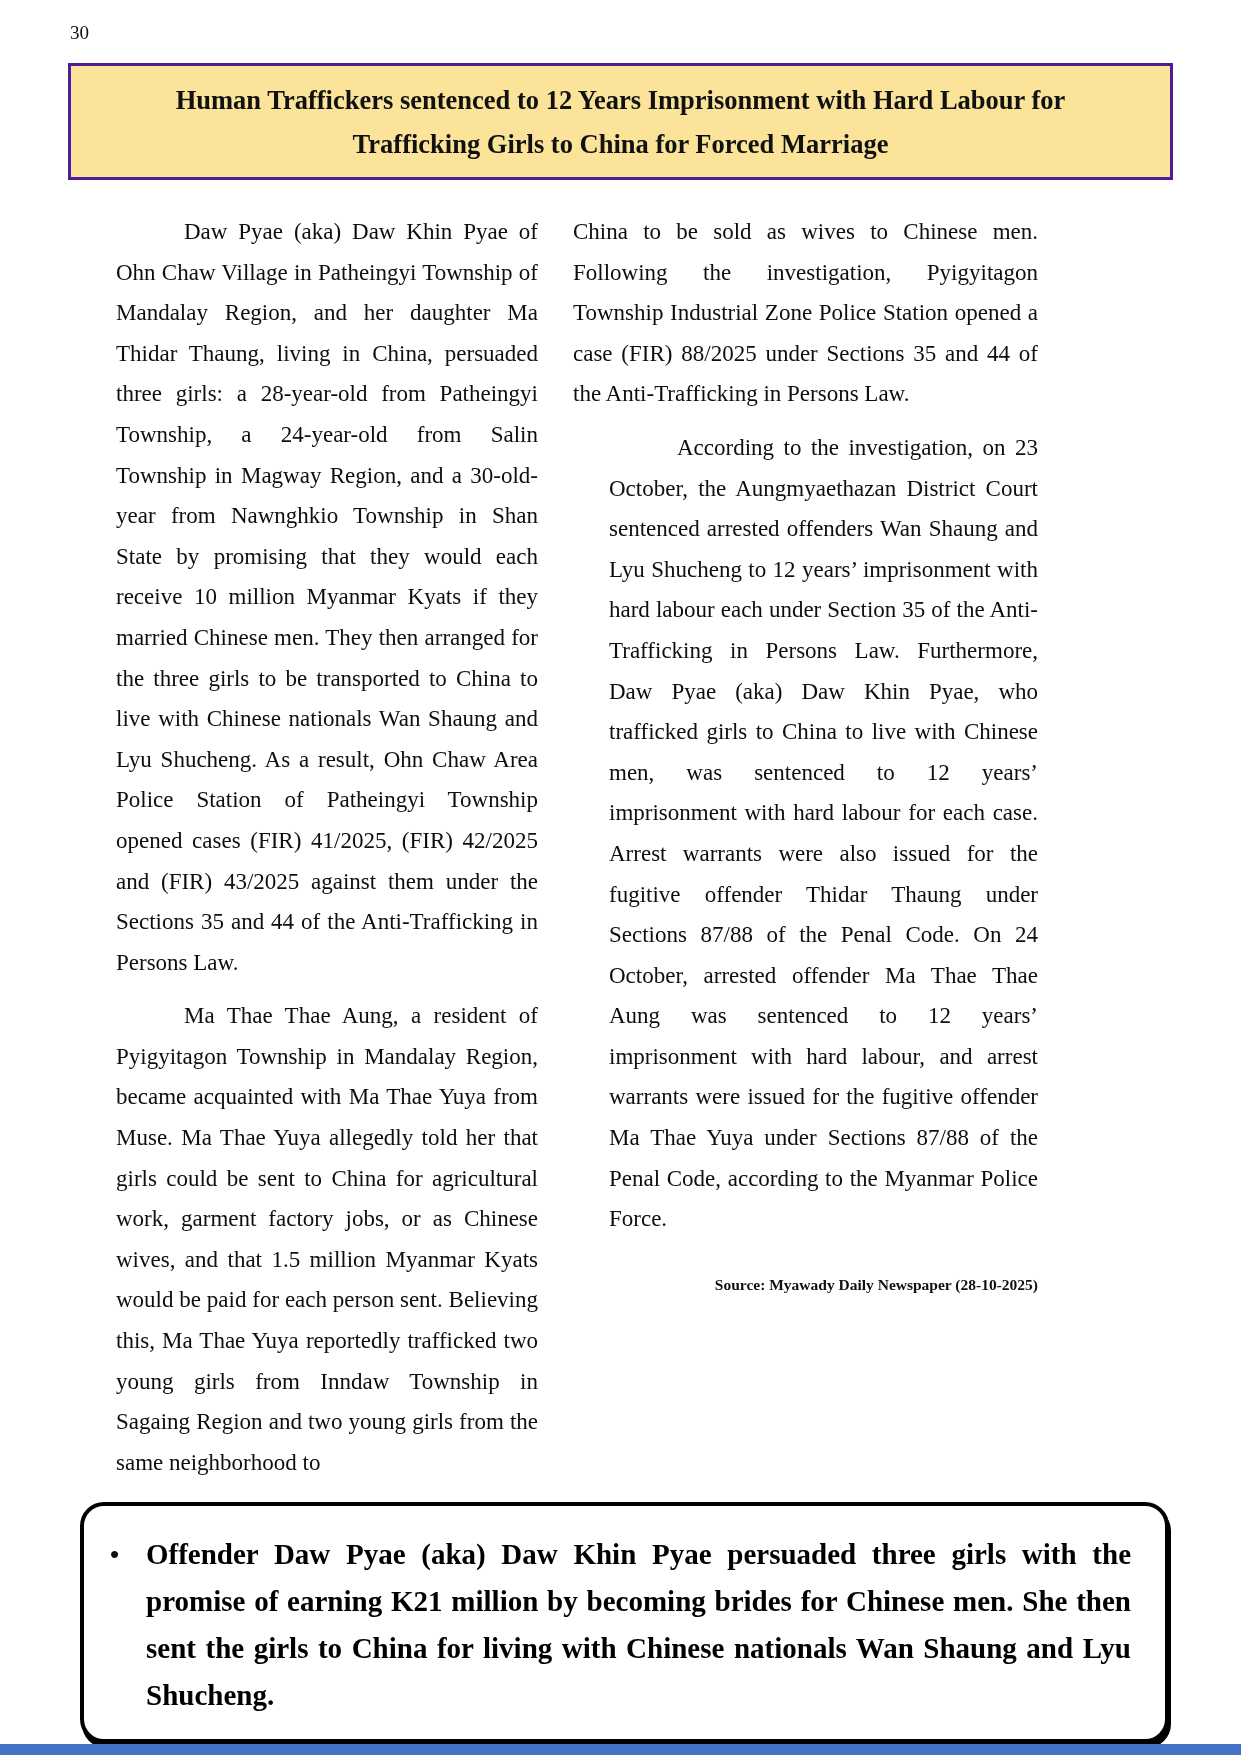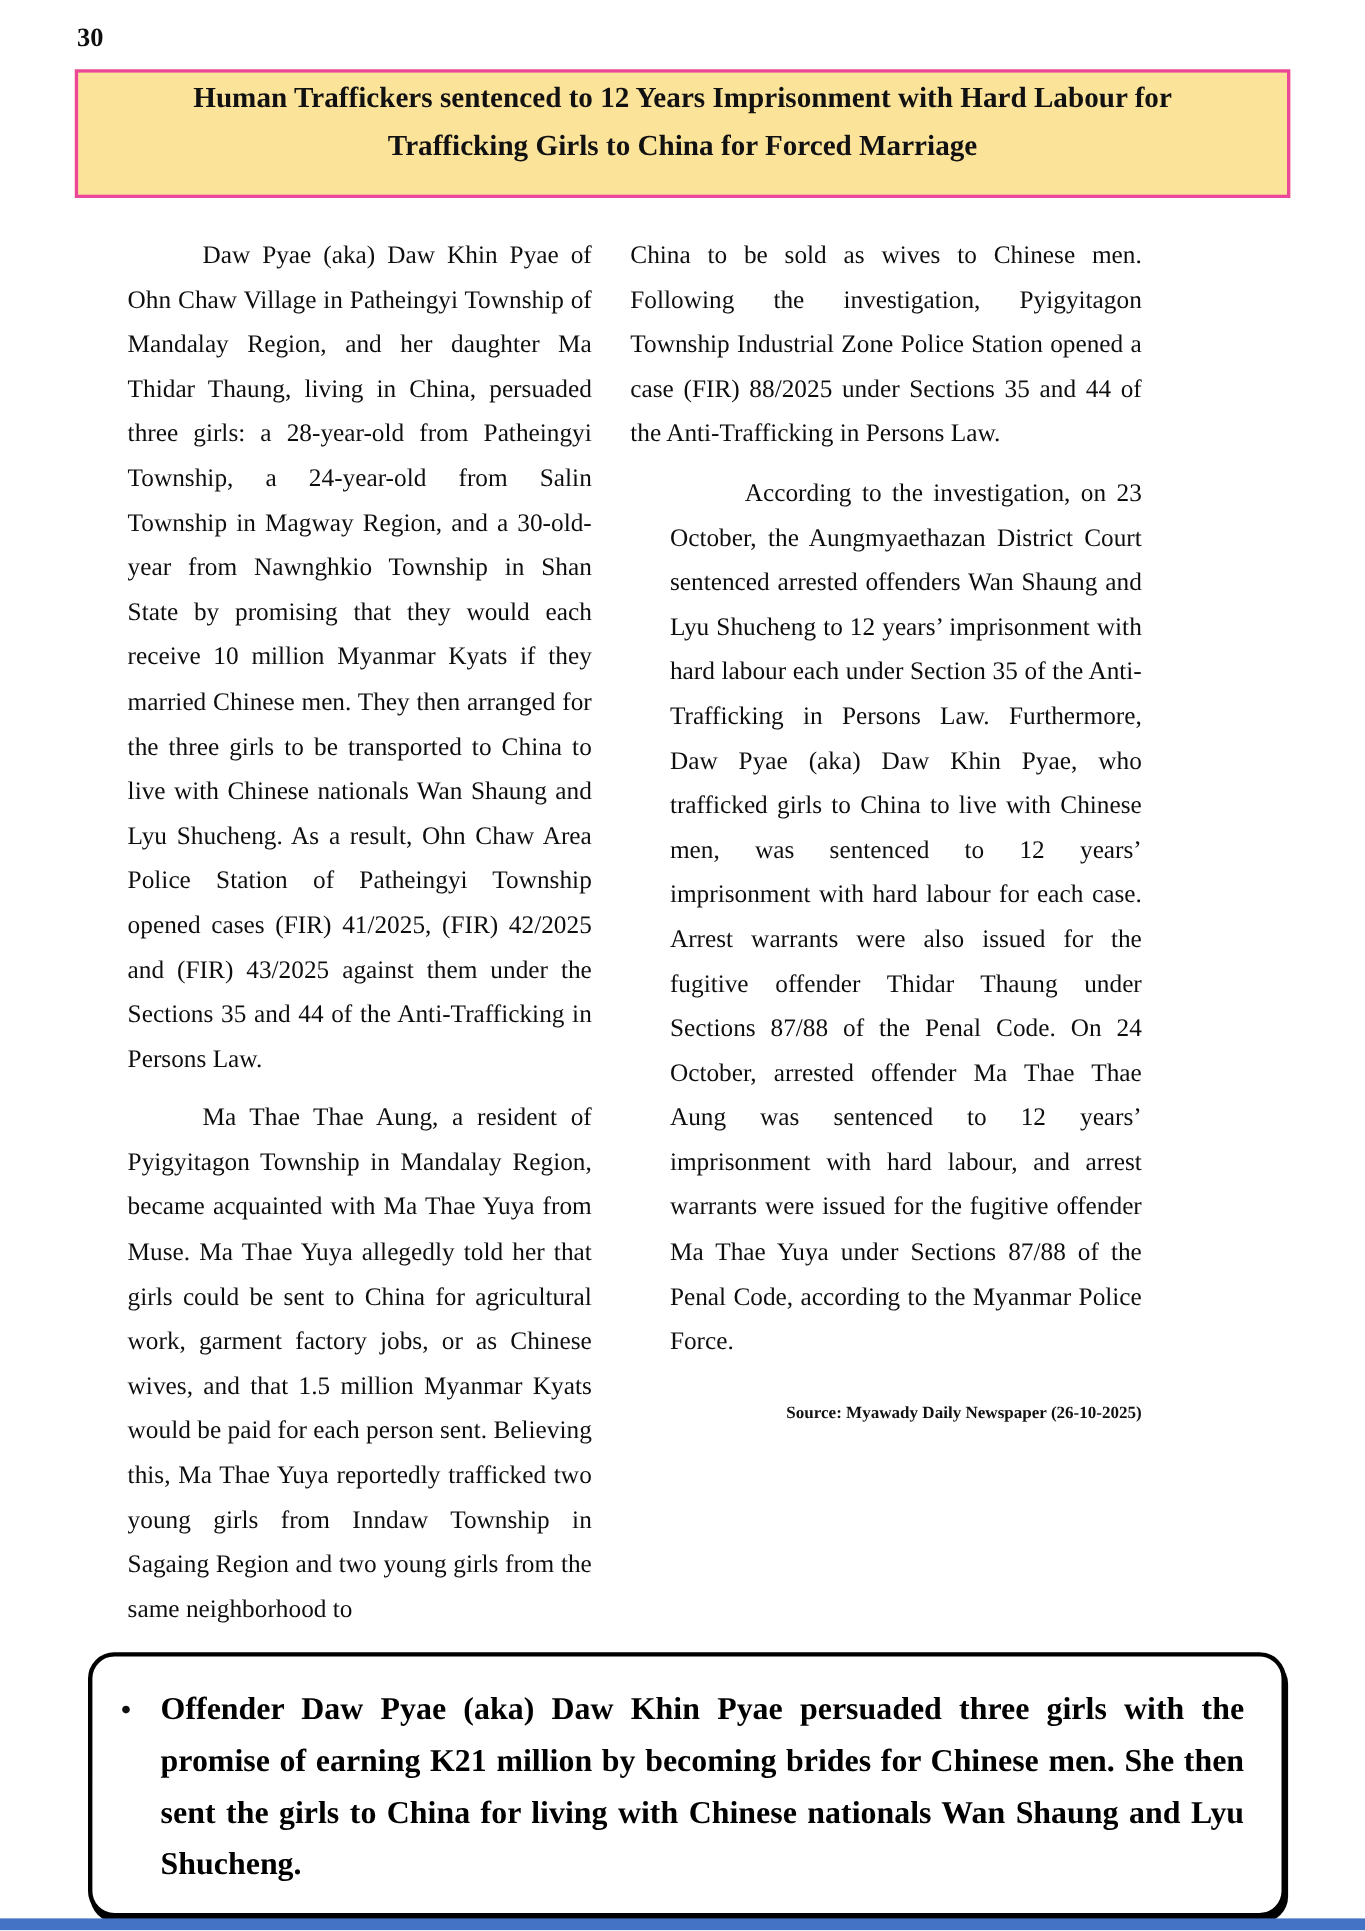--- a/index.html
+++ b/index.html
@@ -7,27 +7,27 @@
   .page {
     position:relative;
     width:1241px; height:1755px;
     background:#ffffff;
     font-family:"Liberation Serif","DejaVu Serif",serif;
     color:#0e0e0e;
     overflow:hidden;
   }
   .page-number {
     position:absolute; left:70px; top:22px;
-    font-size:24px; font-weight:bold;
+    font-size:19px; font-weight:normal;
   }
   .title-box {
     position:absolute; left:68px; top:63px;
     width:1105px; height:117px;
-    border:3px solid #ec4899;
-    display:flex; align-items:flex-start; justify-content:center;
+    border:3px solid #4c1d95;
+    display:flex; align-items:center; justify-content:center;
     padding:0 57px;
   }
   .title-text {
     font-size:26.5px; font-weight:bold; line-height:44px;
     text-align:center; color:#111;
   }
   .columns {
     position:absolute; left:80px; top:212px;
     width:958px; display:flex; gap:35px;
   }
@@ -79,21 +79,21 @@
   </div>
 
   <div class="columns">
     <div class="col-left">
       <p class="para indent">Daw Pyae (aka) Daw Khin Pyae of Ohn Chaw Village in Patheingyi Township of Mandalay Region, and her daughter Ma Thidar Thaung, living in China, persuaded three girls: a 28-year-old from Patheingyi Township, a 24-year-old from Salin Township in Magway Region, and a 30-old-year from Nawnghkio Township in Shan State by promising that they would each receive 10 million Myanmar Kyats if they married Chinese men. They then arranged for the three girls to be transported to China to live with Chinese nationals Wan Shaung and Lyu Shucheng. As a result, Ohn Chaw Area Police Station of Patheingyi Township opened cases (FIR) 41/2025, (FIR) 42/2025 and (FIR) 43/2025 against them under the Sections 35 and 44 of the Anti-Trafficking in Persons Law.</p>
       <p class="para indent">Ma Thae Thae Aung, a resident of Pyigyitagon Township in Mandalay Region, became acquainted with Ma Thae Yuya from Muse. Ma Thae Yuya allegedly told her that girls could be sent to China for agricultural work, garment factory jobs, or as Chinese wives, and that 1.5 million Myanmar Kyats would be paid for each person sent. Believing this, Ma Thae Yuya reportedly trafficked two young girls from Inndaw Township in Sagaing Region and two young girls from the same neighborhood to</p>
     </div>
     <div class="col-right">
       <p class="para">China to be sold as wives to Chinese men. Following the investigation, Pyigyitagon Township Industrial Zone Police Station opened a case (FIR) 88/2025 under Sections 35 and 44 of the Anti-Trafficking in Persons Law.</p>
       <p class="para indent">According to the investigation, on 23 October, the Aungmyaethazan District Court sentenced arrested offenders Wan Shaung and Lyu Shucheng to 12 years’ imprisonment with hard labour each under Section 35 of the Anti-Trafficking in Persons Law. Furthermore, Daw Pyae (aka) Daw Khin Pyae, who trafficked girls to China to live with Chinese men, was sentenced to 12 years’ imprisonment with hard labour for each case. Arrest warrants were also issued for the fugitive offender Thidar Thaung under Sections 87/88 of the Penal Code. On 24 October, arrested offender Ma Thae Thae Aung was sentenced to 12 years’ imprisonment with hard labour, and arrest warrants were issued for the fugitive offender Ma Thae Yuya under Sections 87/88 of the Penal Code, according to the Myanmar Police Force.</p>
-      <div class="source">Source: Myawady Daily Newspaper (26-10-2025)</div>
+      <div class="source">Source: Myawady Daily Newspaper (28-10-2025)</div>
     </div>
   </div>
 
   <div class="summary-box">
     <span class="bullet">•</span>
     <div class="summary-text">Offender Daw Pyae (aka) Daw Khin Pyae persuaded three girls with the promise of earning K21 million by becoming brides for Chinese men. She then sent the girls to China for living with Chinese nationals Wan Shaung and Lyu Shucheng.</div>
   </div>
 
   <div class="footer-bar" style="background-color: rgb(68, 114, 196);"></div>
 

